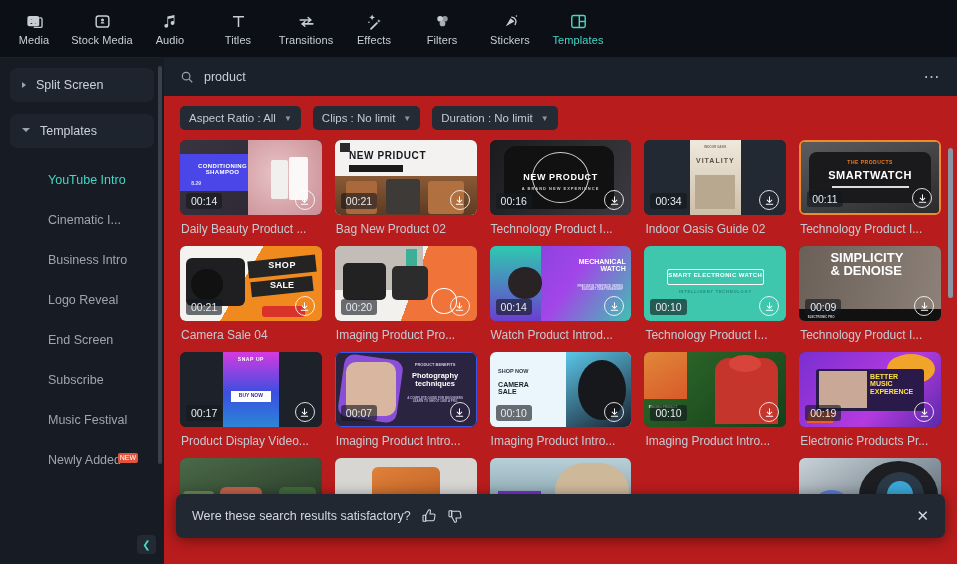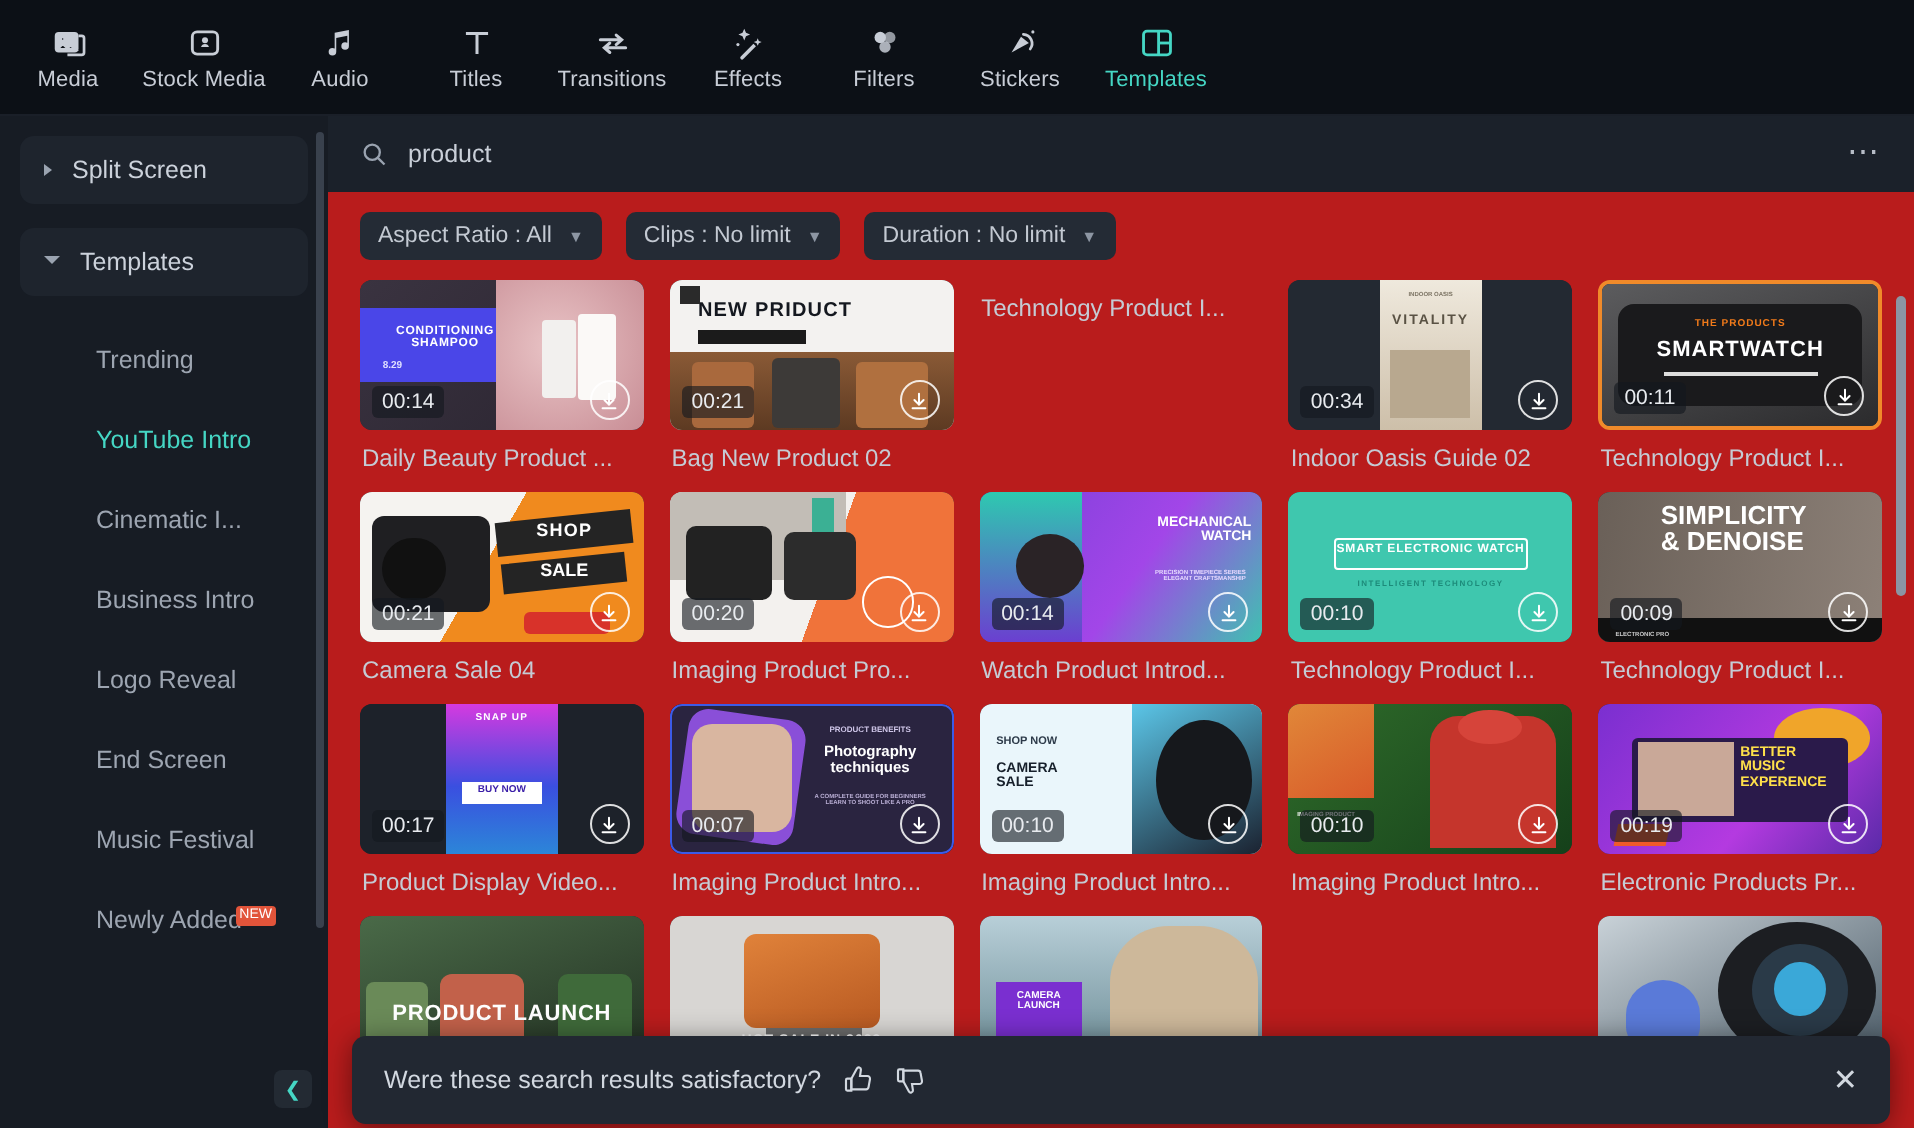--- a/index.html
+++ b/index.html
@@ -132,21 +132,21 @@
     position: absolute; right: 4px; top: 8px;
     width: 5px; height: 150px; border-radius: 3px; background: #8b95a3;
   }
 
   
   .ov { position: absolute; font-weight: bold; color: #fff; text-align: center; line-height: 1.05; }
   .band { position: absolute; }
 
   
   .feedback {
-    position: absolute; left: 12px; right: 12px; bottom: 2px;
+    position: absolute; left: 12px; right: 12px; bottom: 26px;
     height: 44px; background: #222832; border-radius: 7px;
     display: flex; align-items: center; padding: 0 16px; gap: 10px;
     box-shadow: 0 2px 14px rgba(0,0,0,.45);
   }
   .feedback .txt { font-size: 12.5px; color: #d2d8e0; }
   .tb { cursor: pointer; color: #d2d8e0; display: flex; }
   .fbclose { margin-left: auto; cursor: pointer; color: #d2d8e0; font-size: 15px; }
 </style>
 </head>
 <body>
@@ -250,42 +250,42 @@
           <div class="grp">
      <span class="caret "></span>
      <span>Split Screen</span>
    </div>
           <div class="grp">
      <span class="caret down"></span>
      <span>Templates</span>
    </div>
         </div>
       <div id="sb-items">
-          <div class="sub ">
-     <span>Trending</span>
-
-   </div>
           <div class="sub active">
      <span>YouTube Intro</span>
 
    </div>
           <div class="sub ">
      <span>Cinematic I...</span>
 
    </div>
           <div class="sub ">
      <span>Business Intro</span>
 
    </div>
           <div class="sub ">
      <span>Logo Reveal</span>
 
    </div>
           <div class="sub ">
      <span>End Screen</span>
+
+   </div>
+          <div class="sub ">
+     <span>Subscribe</span>
 
    </div>
           <div class="sub ">
      <span>Music Festival</span>
 
    </div>
           <div class="sub ">
      <span>Newly Added</span>
      <span class="newbadge">NEW</span>
    </div>
@@ -359,20 +359,34 @@
        <span class="dur">00:21</span>
        <span class="dl">
                   <svg width="11" height="11" viewBox="0 0 24 24" fill="none" stroke="#fff" stroke-width="2.2" stroke-linecap="round">
                     <path d="M12 4v11M7 11l5 5 5-5M5 20h14"></path>
                   </svg>
                 </span>
      </div>
      <div class="ctitle">Bag New Product 02</div>
    </div>
             <div class="card ">
+     <div class="thumb">
+       <div class="art" style="background:linear-gradient(120deg,#1b1b1d,#3a3a40)">
+                  <div class="band" style="left:10%;top:8%;width:78%;height:84%;background:#111;border-radius:12px"></div>
+                  <div class="band" style="left:30%;top:16%;width:40%;height:68%;border:1.4px solid #cfcfcf;border-radius:50%"></div>
+                  <div class="ov" style="left:0;right:0;top:44%;font-size:9px;letter-spacing:.6px">NEW PRODUCT</div>
+                  <div class="ov" style="left:0;right:0;top:62%;font-size:4px;letter-spacing:1px;color:#c9c9c9">A BRAND NEW EXPERIENCE</div>
+                </div>
+       <span class="dur">00:16</span>
+       <span class="dl">
+                  <svg width="11" height="11" viewBox="0 0 24 24" fill="none" stroke="#fff" stroke-width="2.2" stroke-linecap="round">
+                    <path d="M12 4v11M7 11l5 5 5-5M5 20h14"></path>
+                  </svg>
+                </span>
+     </div>
      <div class="ctitle">Technology Product I...</div>
    </div>
             <div class="card ">
      <div class="thumb">
        <div class="art" style="background:#232932">
                   <div class="band" style="left:32%;top:0;width:36%;height:100%;background:linear-gradient(180deg,#efe9dd,#cdbfa9)"></div>
                   <div class="band" style="left:36%;top:46%;width:28%;height:46%;background:#b8a88f"></div>
                   <div class="ov" style="left:32%;width:36%;top:22%;font-size:7px;color:#5a5244;letter-spacing:1px">VITALITY</div>
                   <div class="ov" style="left:32%;width:36%;top:8%;font-size:3px;color:#7d7565">INDOOR OASIS</div>
                 </div>

